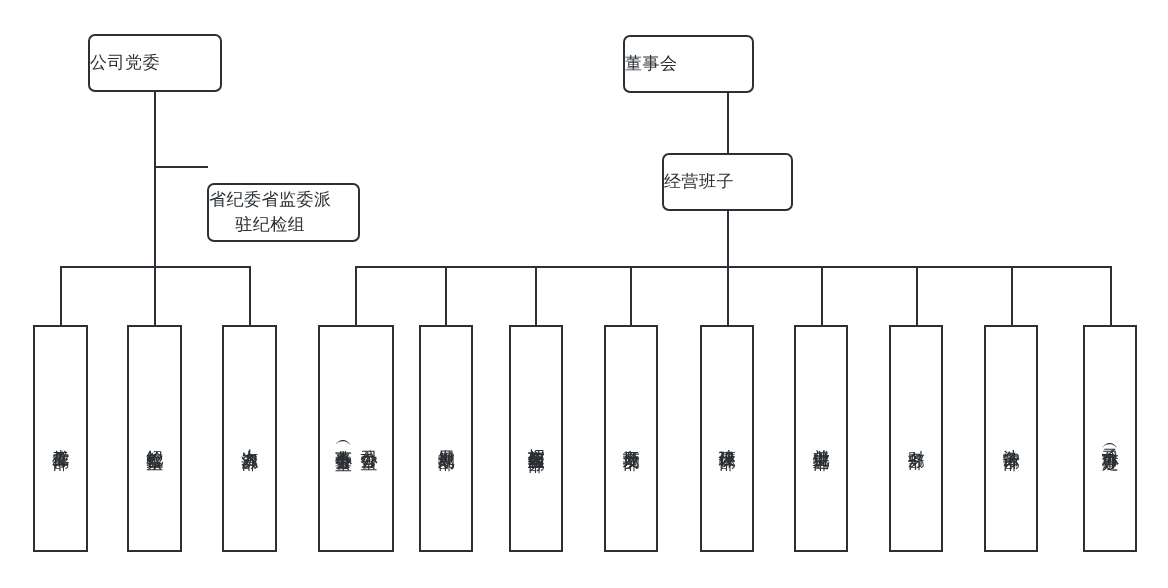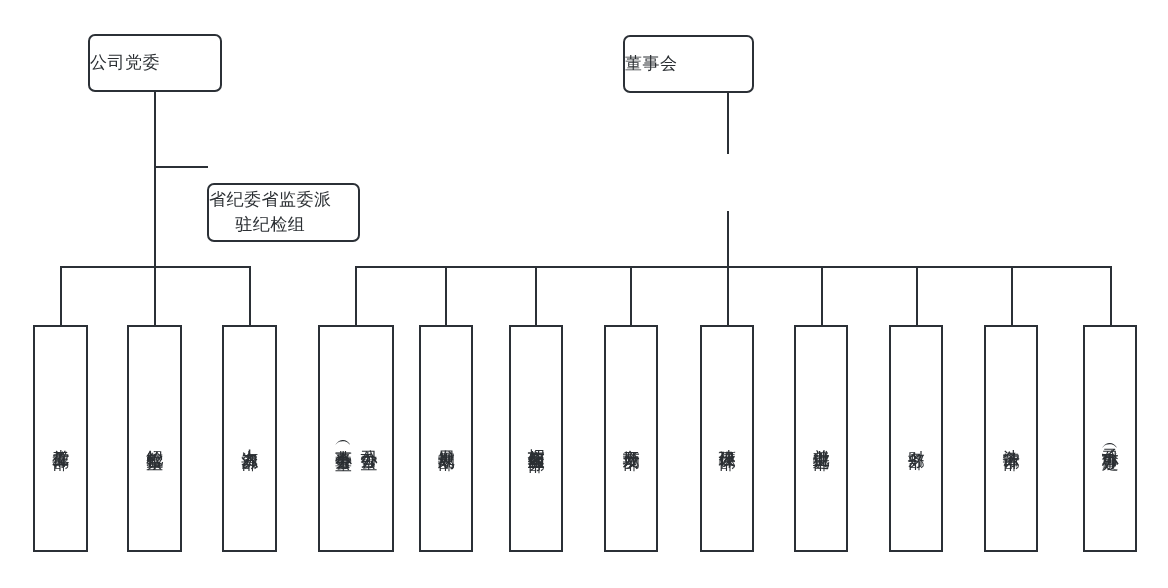--- a/index.html
+++ b/index.html
@@ -77,20 +77,23 @@
 
   <div class="node rounded" style="left:207px; top:137px; width:153px; height:59px;margin-top:46px;">
     <span class="label">省纪委省监委派
 驻纪检组</span>
   </div>
 
   <div class="node rounded" style="left:623px; top:35px; width:131px; height:58px;">
     <span class="label">董事会</span>
   </div>
 
+  <div class="node rounded" style="left:662px; top:153px; width:131px; height:58px;">
+    <span class="label">经营班子</span>
+  </div>
 
   <div class="ln v" style="left:154px; top:92px; height:176px;"></div>
 
   <div class="ln h" style="left:154px; top:166px; width:54px;"></div>
 
   <div class="ln h" style="left:60px; top:266px; width:190px;"></div>
 
   <div class="ln v" style="left:60px; top:266px; height:60px;"></div>
   <div class="ln v" style="left:154px; top:266px; height:60px;"></div>
   <div class="ln v" style="left:249px; top:266px; height:60px;"></div>

